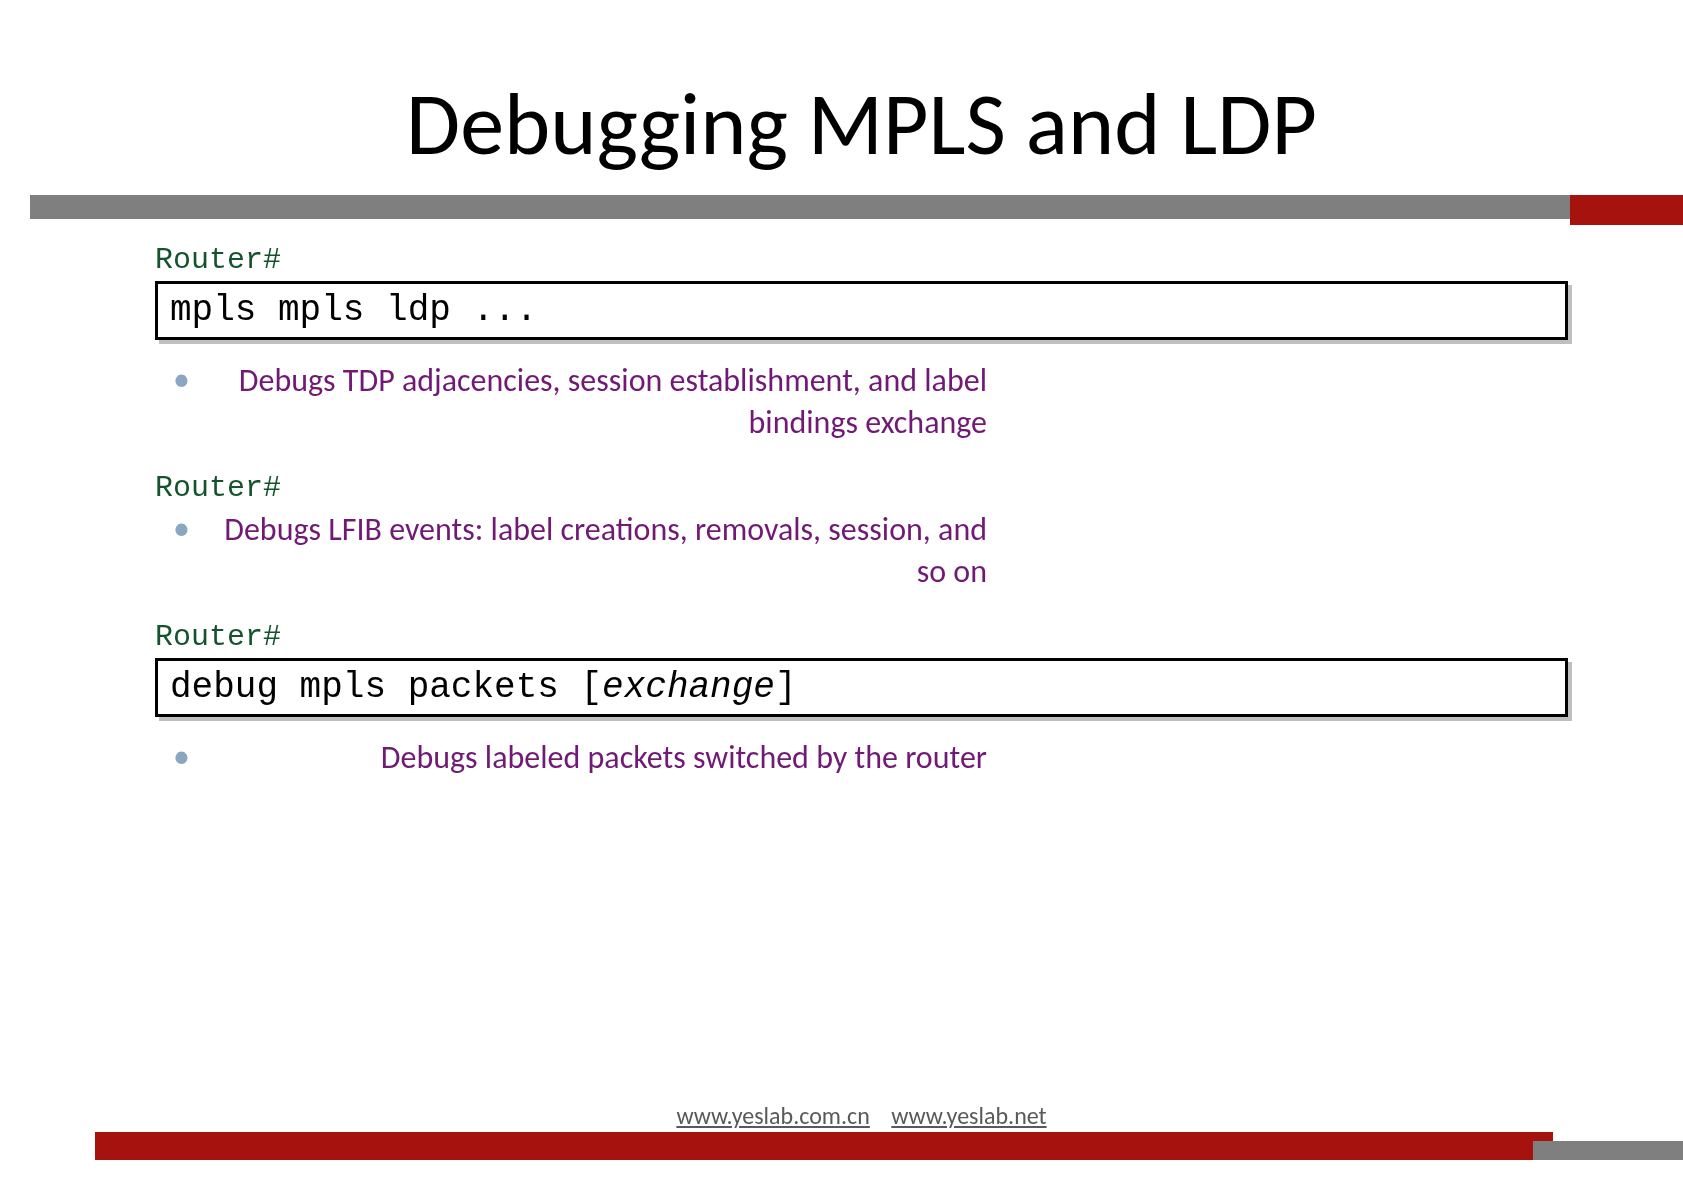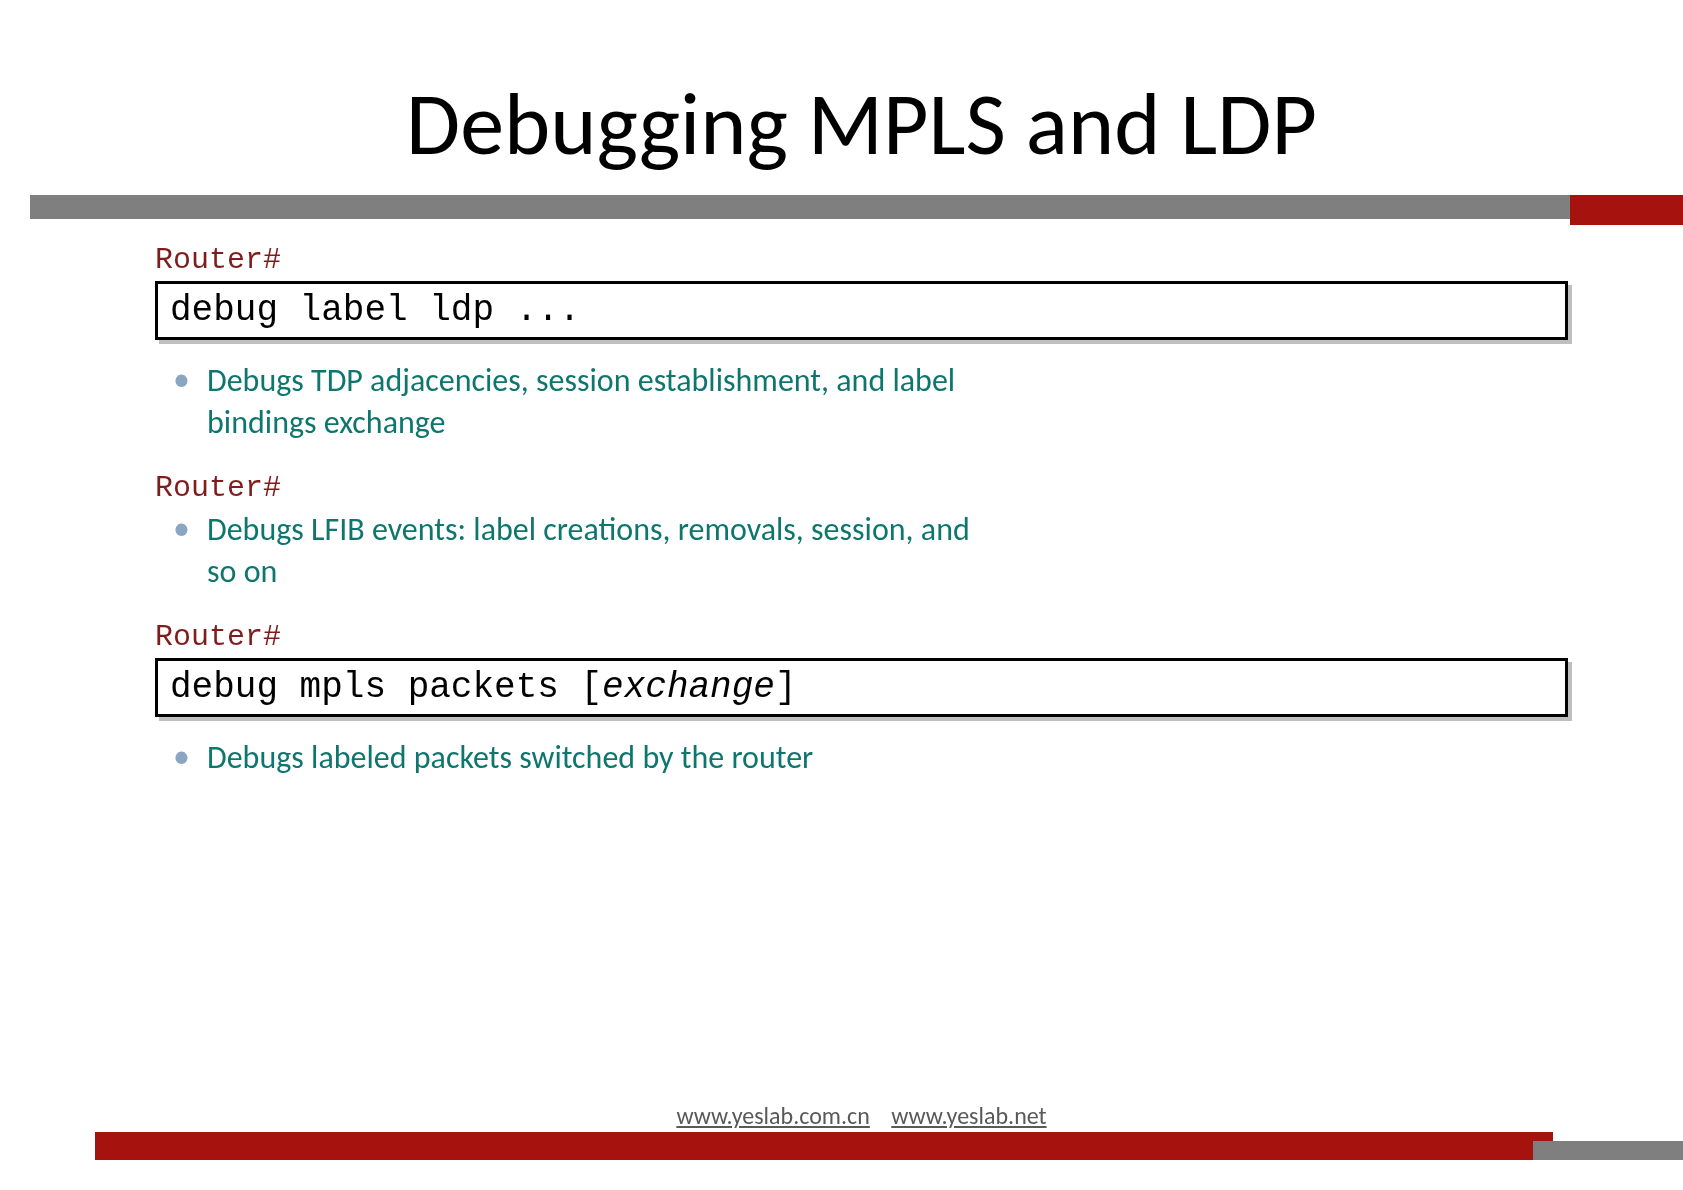--- a/index.html
+++ b/index.html
@@ -54,21 +54,21 @@
   }
   .content {
     position: absolute;
     top: 225px;
     left: 155px;
     right: 155px;
   }
   .prompt {
     font-family: "Courier New", monospace;
     font-size: 30px;
-    color: #7f1d1d;
+    color: #14532d;
     margin-top: 18px;
     margin-bottom: 4px;
   }
   .cmd-box {
     border: 3px solid #000;
     background: #fff;
     box-shadow: 4px 4px 0 rgba(0,0,0,0.25);
     padding: 6px 12px;
     font-family: "Courier New", monospace;
     font-size: 36px;
@@ -81,23 +81,24 @@
   .bullet-list {
     list-style: none;
     padding: 0;
     margin: 0 0 28px 0;
   }
   .bullet-list li {
     position: relative;
     padding-left: 52px;
     font-size: 32px;
     line-height: 1.3;
-    color: #0f766e;
+    color: #701a75;
     margin-bottom: 6px;
     max-width: 780px;
+    text-align: right;
   }
   .bullet-list li::before {
     content: "•";
     position: absolute;
     left: 18px;
     top: 0;
     color: #8aa6c1;
     font-size: 34px;
     line-height: 1.2;
   }
@@ -140,21 +141,21 @@
   <div class="title">Debugging MPLS and LDP</div>
 
 
   <div class="gray-bar"></div>
   <div class="red-bar"></div>
 
   <div class="content">
 
     <div class="prompt">Router#</div>
     <div class="cmd-box">
-      <span>debug label ldp ...</span>
+      <span>mpls mpls ldp ...</span>
     </div>
     <ul class="bullet-list">
       <li>Debugs TDP adjacencies, session establishment, and label bindings exchange</li>
     </ul>
 
     <div class="prompt">Router#</div>
     <ul class="bullet-list">
       <li>Debugs LFIB events: label creations, removals, session, and so on</li>
     </ul>
 

